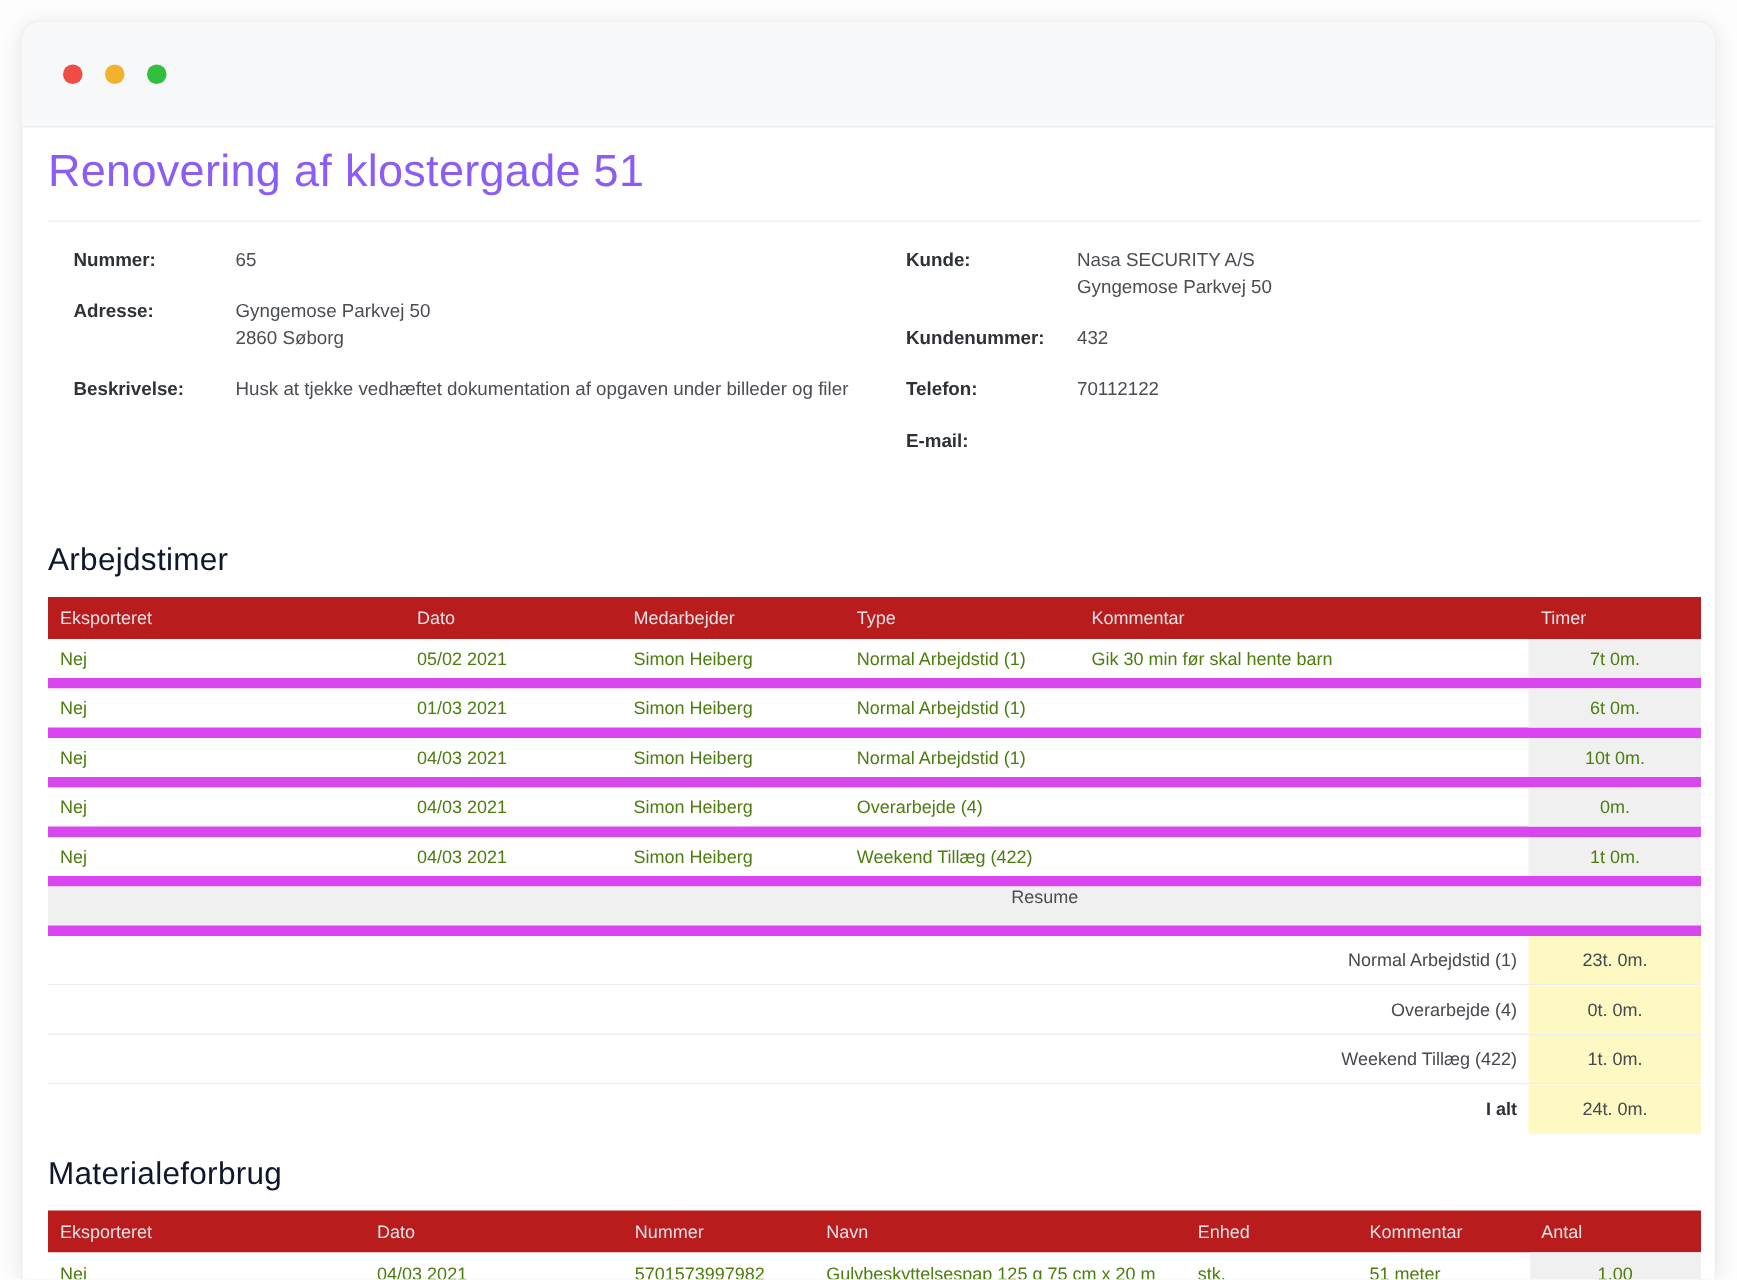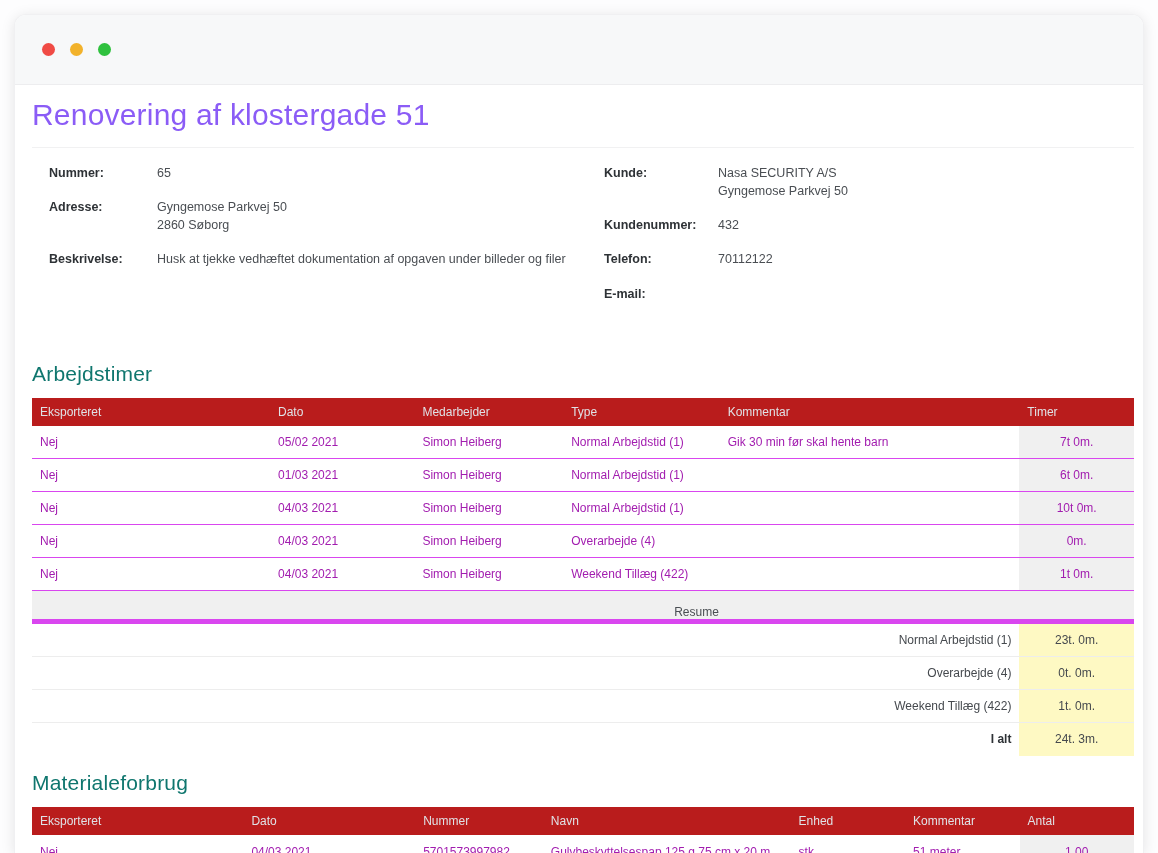--- a/index.html
+++ b/index.html
@@ -54,40 +54,40 @@
   .info-row { display: flex; margin-bottom: 16px; line-height: 1.45; }
   .info-label { font-weight: 700; color: #2e3236; flex: 0 0 auto; }
   .info-col.left  .info-label { width: 108px; }
   .info-col.right .info-label { width: 114px; }
   .info-value { color: #4a4e53; }
 
   
   .section-heading {
     font-size: 21px;
     font-weight: 400;
-    color: #0f766e;
+    color: #0f172a;
     letter-spacing: 0.2px;
   }
   .section-heading.work { margin: 43px 0 12px 0; }
   .section-heading.materials { margin: 15px 0 12px 0; }
 
   
   .table { width: 100%; font-size: 12px; }
   .row { display: flex; align-items: center; }
   .thead {
     background: #b91c1c;
     height: 28px;
     color: #e0e2e6;
   }
   .cell { padding-left: 8px; overflow: hidden; white-space: nowrap; }
   .body-row {
     height: 33px;
-    border-bottom: 1px solid #d946ef;
+    border-bottom: 7px solid #d946ef;
     background: #fff;
-    color: #a21caf;
+    color: #4d7c0f;
   }
   .mat-body-row { height: 35px; }
 
   
   .wh .cell:nth-child(1){ width:21.6%; }
   .wh .cell:nth-child(2){ width:13.1%; }
   .wh .cell:nth-child(3){ width:13.5%; }
   .wh .cell:nth-child(4){ width:14.2%; }
   .wh .cell:nth-child(5){ width:27.2%; }
   .wh .cell:nth-child(6){ width:10.4%; }
@@ -105,23 +105,23 @@
     background: #f0f0f0;
     align-self: stretch;
     display: flex;
     align-items: center;
     justify-content: center;
     padding: 0;
   }
   .resume-row {
     height: 33px;
     background: #f0f0f0;
-    border-bottom: 5px solid #d946ef;
-    display: flex;
-    align-items: flex-end;
+    border-bottom: 7px solid #d946ef;
+    display: flex;
+    align-items: flex-start;
     justify-content: center;
     padding-left: 227px;
     color: #4a4e53;
   }
   .sum-row {
     height: 33px;
     display: flex;
     align-items: stretch;
     border-bottom: 1px solid #ededed;
     background: #fff;
@@ -264,21 +264,21 @@
       <div class="sum-row">
         <div class="sum-label">Overarbejde (4)</div>
         <div class="sum-value">0t. 0m.</div>
       </div>
       <div class="sum-row">
         <div class="sum-label">Weekend Tillæg (422)</div>
         <div class="sum-value">1t. 0m.</div>
       </div>
       <div class="sum-row" style="border-bottom:none;">
         <div class="sum-label total">I alt</div>
-        <div class="sum-value">24t. 3m.</div>
+        <div class="sum-value">24t. 0m.</div>
       </div>
     </div>
 
     <h2 class="section-heading materials">Materialeforbrug</h2>
 
     <div class="table mt">
       <div class="row thead">
         <div class="cell">Eksporteret</div>
         <div class="cell">Dato</div>
         <div class="cell">Nummer</div>

